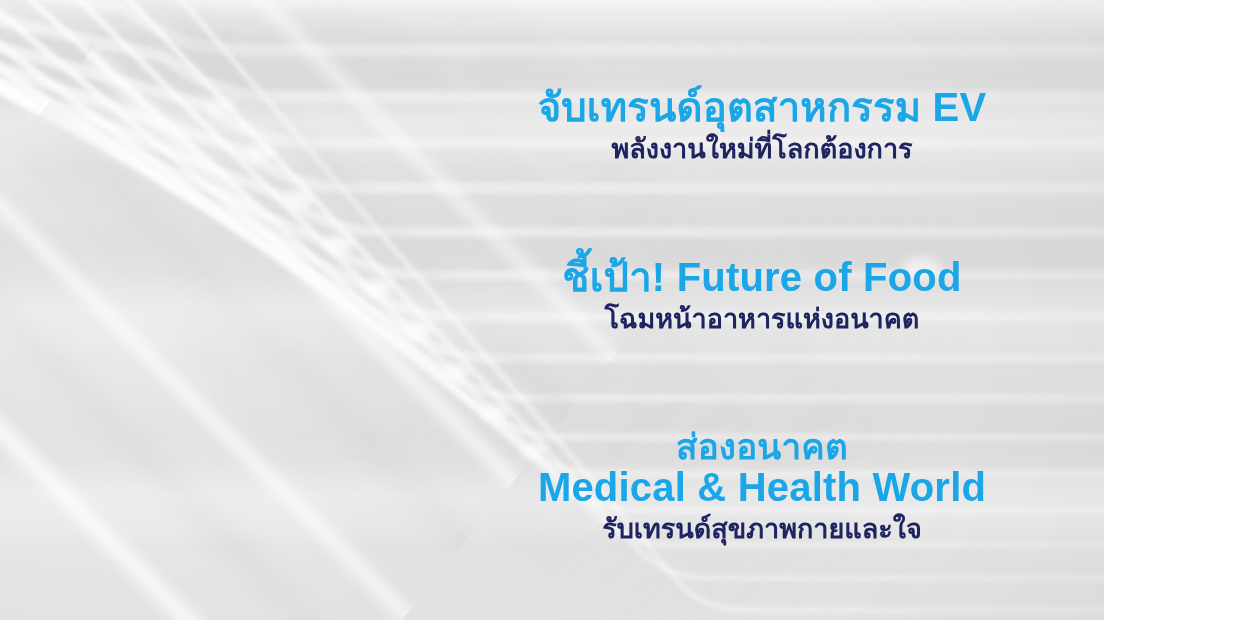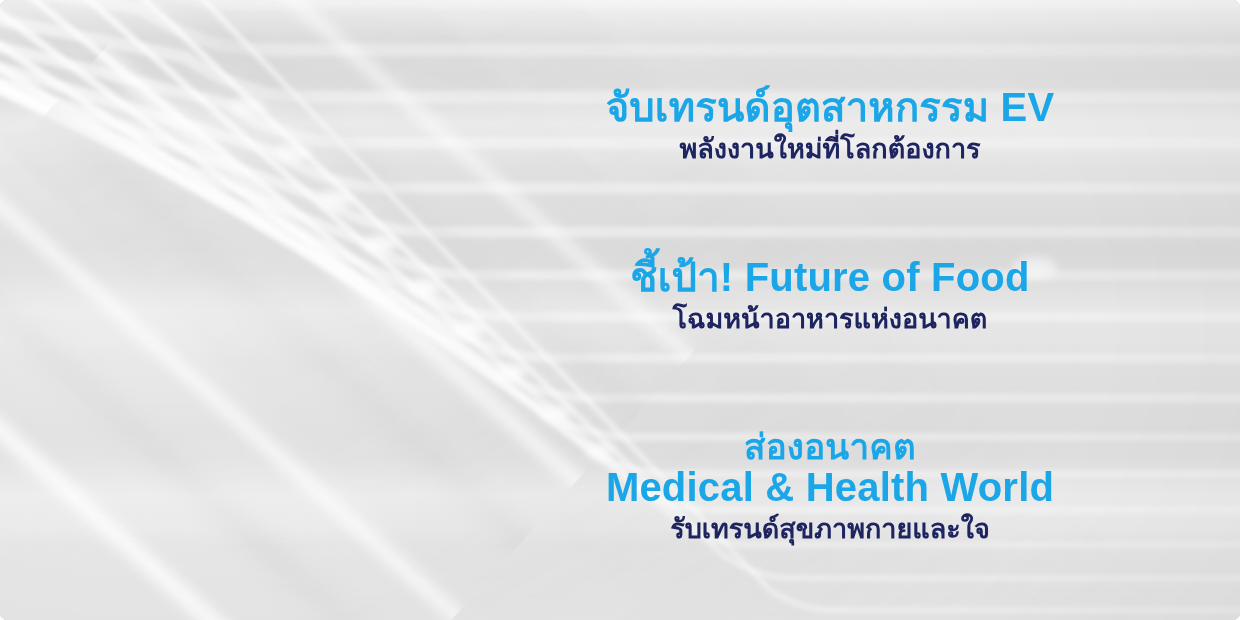--- a/index.html
+++ b/index.html
@@ -3,26 +3,25 @@
 <meta charset="utf-8">
 <title>Banner</title>
 <style>
   html, body {
     margin: 0;
     padding: 0;
     background: #ffffff;
   }
   #banner {
     position: relative;
-    width: 1240px;
+    width: 1104px;
     height: 620px;
     overflow: hidden;
     font-family: "Liberation Sans", "DejaVu Sans", sans-serif;
     background: #dedede;
-    border-radius: 7px;
   }
 
   
   .bg-layer {
     position: absolute;
     inset: 0;
     width: 100%;
     height: 100%;
     pointer-events: none;
   }

